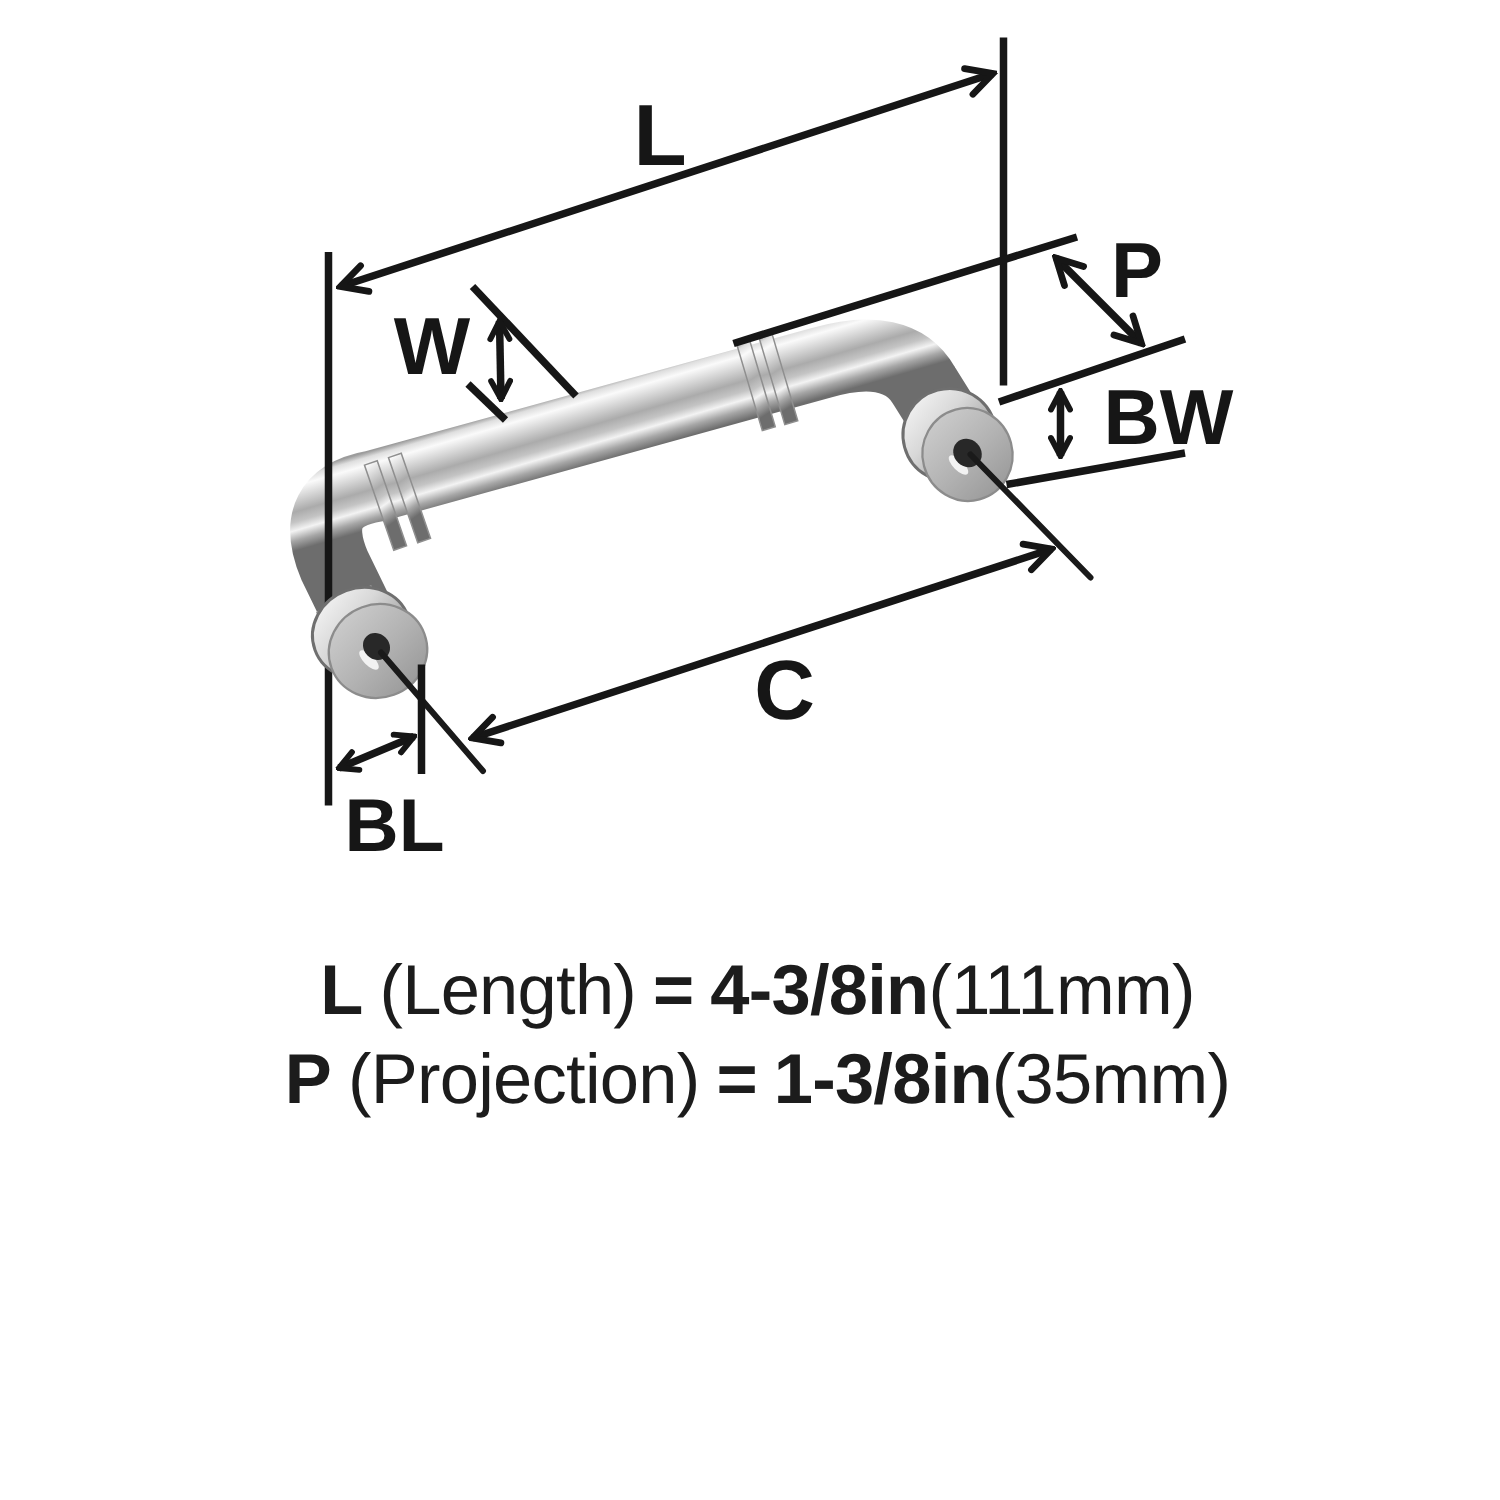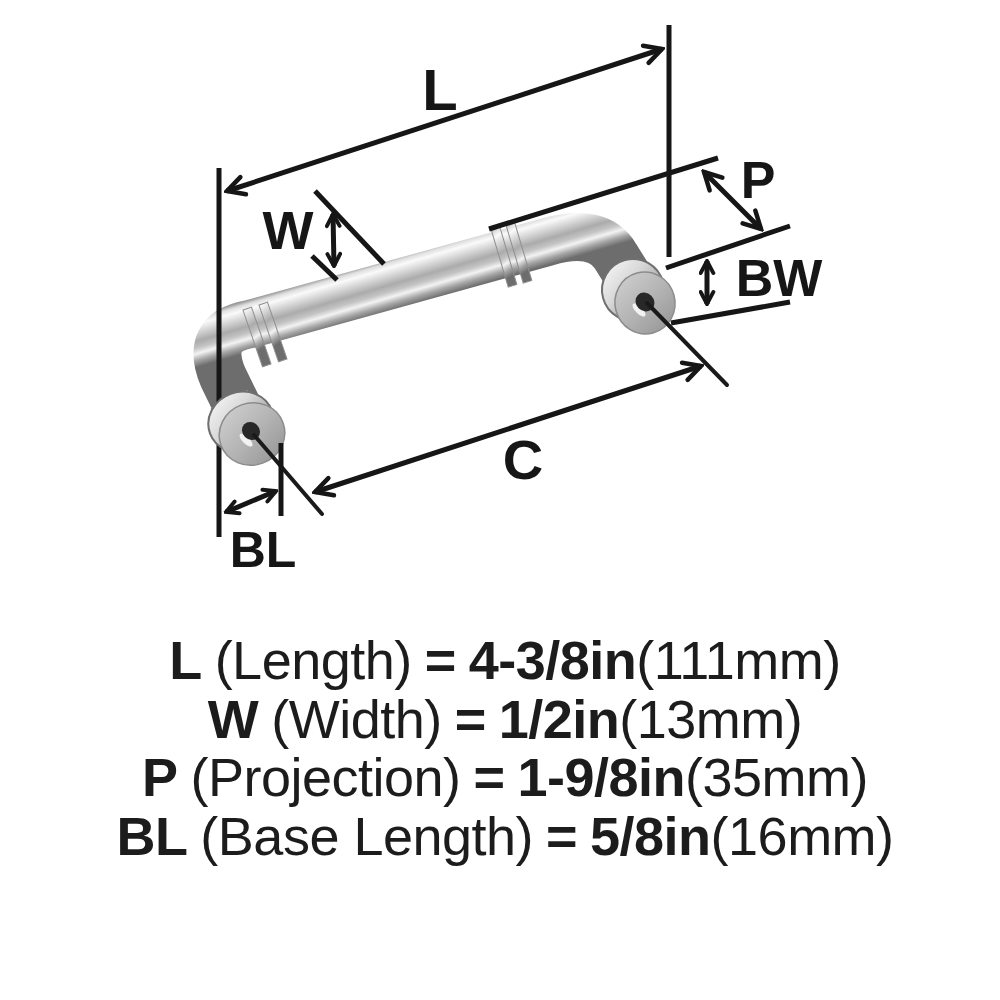--- a/index.html
+++ b/index.html
@@ -6,21 +6,21 @@
   .canvas{
     position:relative;width:1000px;height:1000px;background:#fff;overflow:hidden;
     font-family:"Liberation Sans",sans-serif;
   }
   .diagram-svg{position:absolute;left:0;top:0;}
   .dim{stroke:#161616;stroke-width:5;fill:none;}
   .dim-thin{stroke:#1a1a1a;stroke-width:4;fill:none;stroke-linecap:round;}
   .dim-label{fill:#161616;font-weight:bold;text-anchor:middle;font-family:"Liberation Sans",sans-serif;}
   .specs{
     position:absolute;left:0;top:631px;width:1000px;text-align:center;
-    font-size:54px;line-height:58.5px;color:#1c1c1c;letter-spacing:-0.5px;
+    font-size:47px;line-height:58.5px;color:#1c1c1c;letter-spacing:-0.5px;
     padding-left:10px;box-sizing:border-box;white-space:nowrap;
   }
   .sp-code,.sp-val,.sp-eq{font-weight:700;}
   .sp-name,.sp-met{font-weight:400;}
   .sp-name{margin:0 0.24em;}
   .sp-eq{margin-right:0.24em;}
 </style>
 </head>
 <body>
 
@@ -103,18 +103,16 @@
     <text x="440" y="110" font-size="58" class="dim-label">L</text>
     <text x="288" y="249" font-size="54" class="dim-label">W</text>
     <text x="758" y="198" font-size="52" class="dim-label">P</text>
     <text x="779" y="296" font-size="52" class="dim-label">BW</text>
     <text x="523" y="479" font-size="56" class="dim-label">C</text>
     <text x="263" y="567" font-size="50" class="dim-label">BL</text>
   </svg>
 
   <div class="specs">
     <div class="spec-line"><span class="sp-code">L</span><span class="sp-name">(Length)</span><span class="sp-eq">=</span><span class="sp-val">4-3/8in</span><span class="sp-met">(111mm)</span></div>
-    <div class="spec-line"><span class="sp-code">W</span><span class="sp-name">(Width)</span><span class="sp-eq">=</span><span class="sp-val">1/2in</span><span class="sp-met">(13mm)</span></div>
-    <div class="spec-line"><span class="sp-code">P</span><span class="sp-name">(Projection)</span><span class="sp-eq">=</span><span class="sp-val">1-9/8in</span><span class="sp-met">(35mm)</span></div>
-    <div class="spec-line"><span class="sp-code">BL</span><span class="sp-name">(Base Length)</span><span class="sp-eq">=</span><span class="sp-val">5/8in</span><span class="sp-met">(16mm)</span></div>
+    <div class="spec-line"><span class="sp-code">P</span><span class="sp-name">(Projection)</span><span class="sp-eq">=</span><span class="sp-val">1-3/8in</span><span class="sp-met">(35mm)</span></div>
   </div>
 
 </div>
 
 </body></html>

